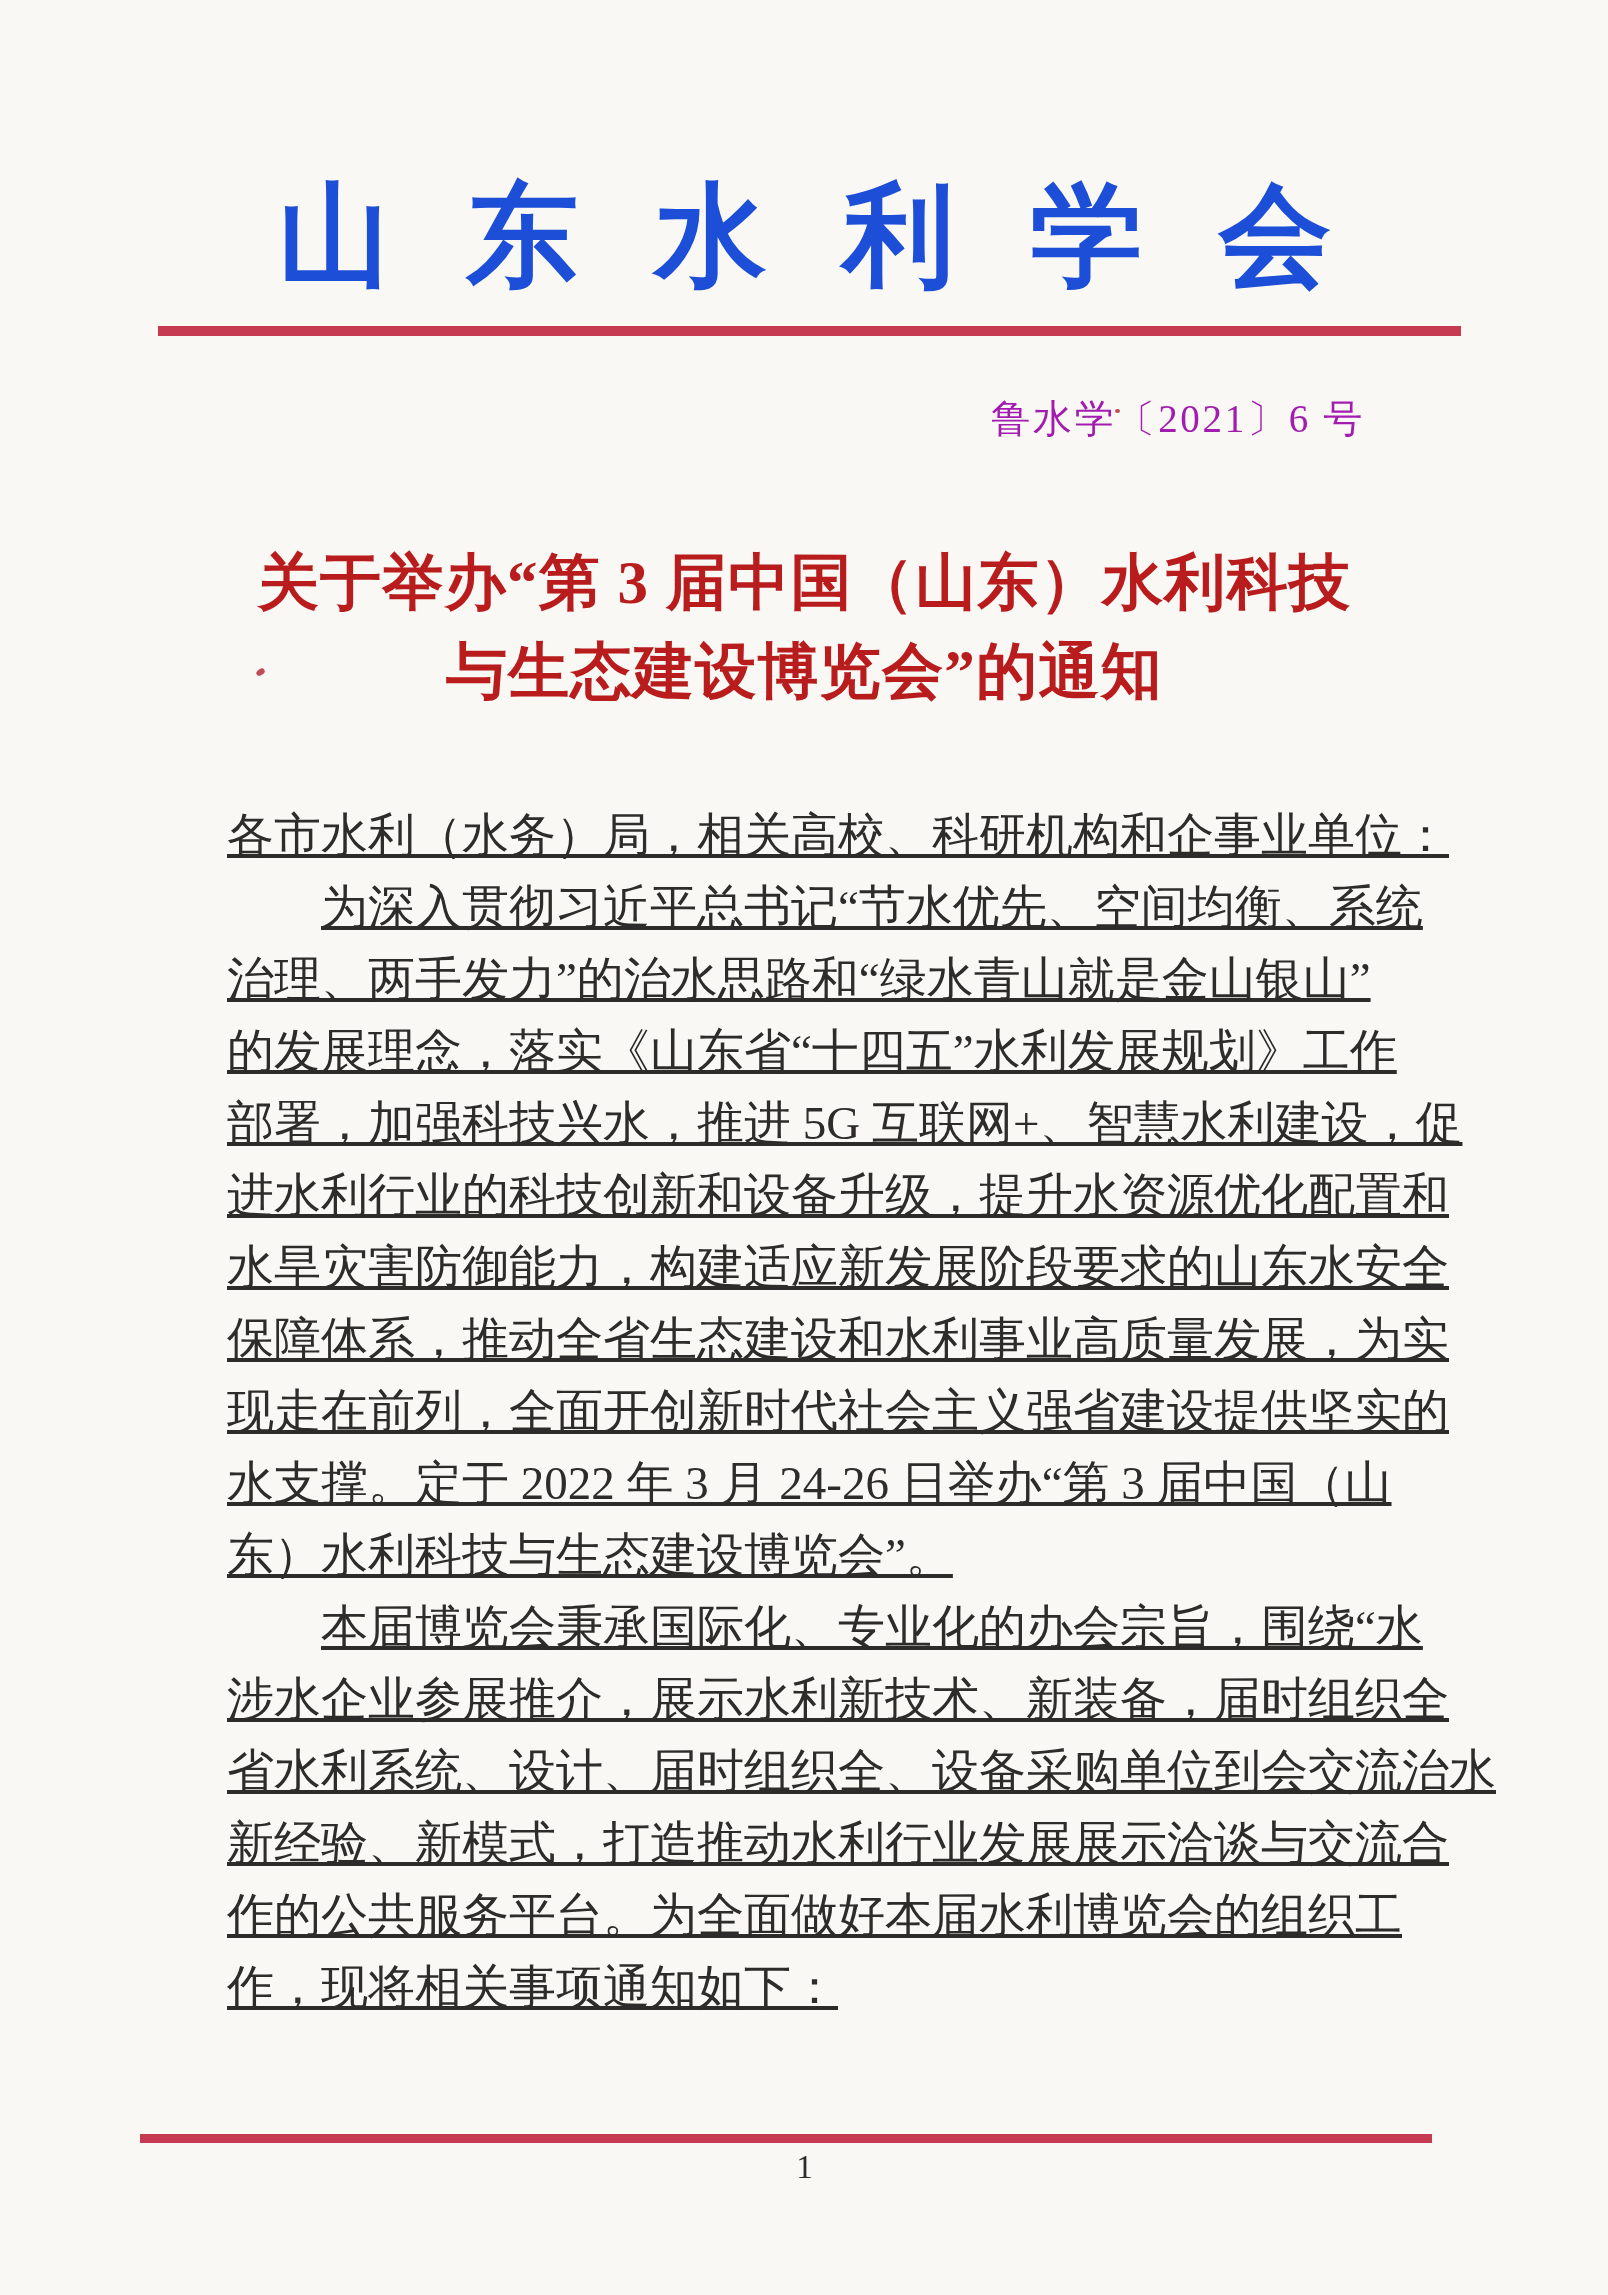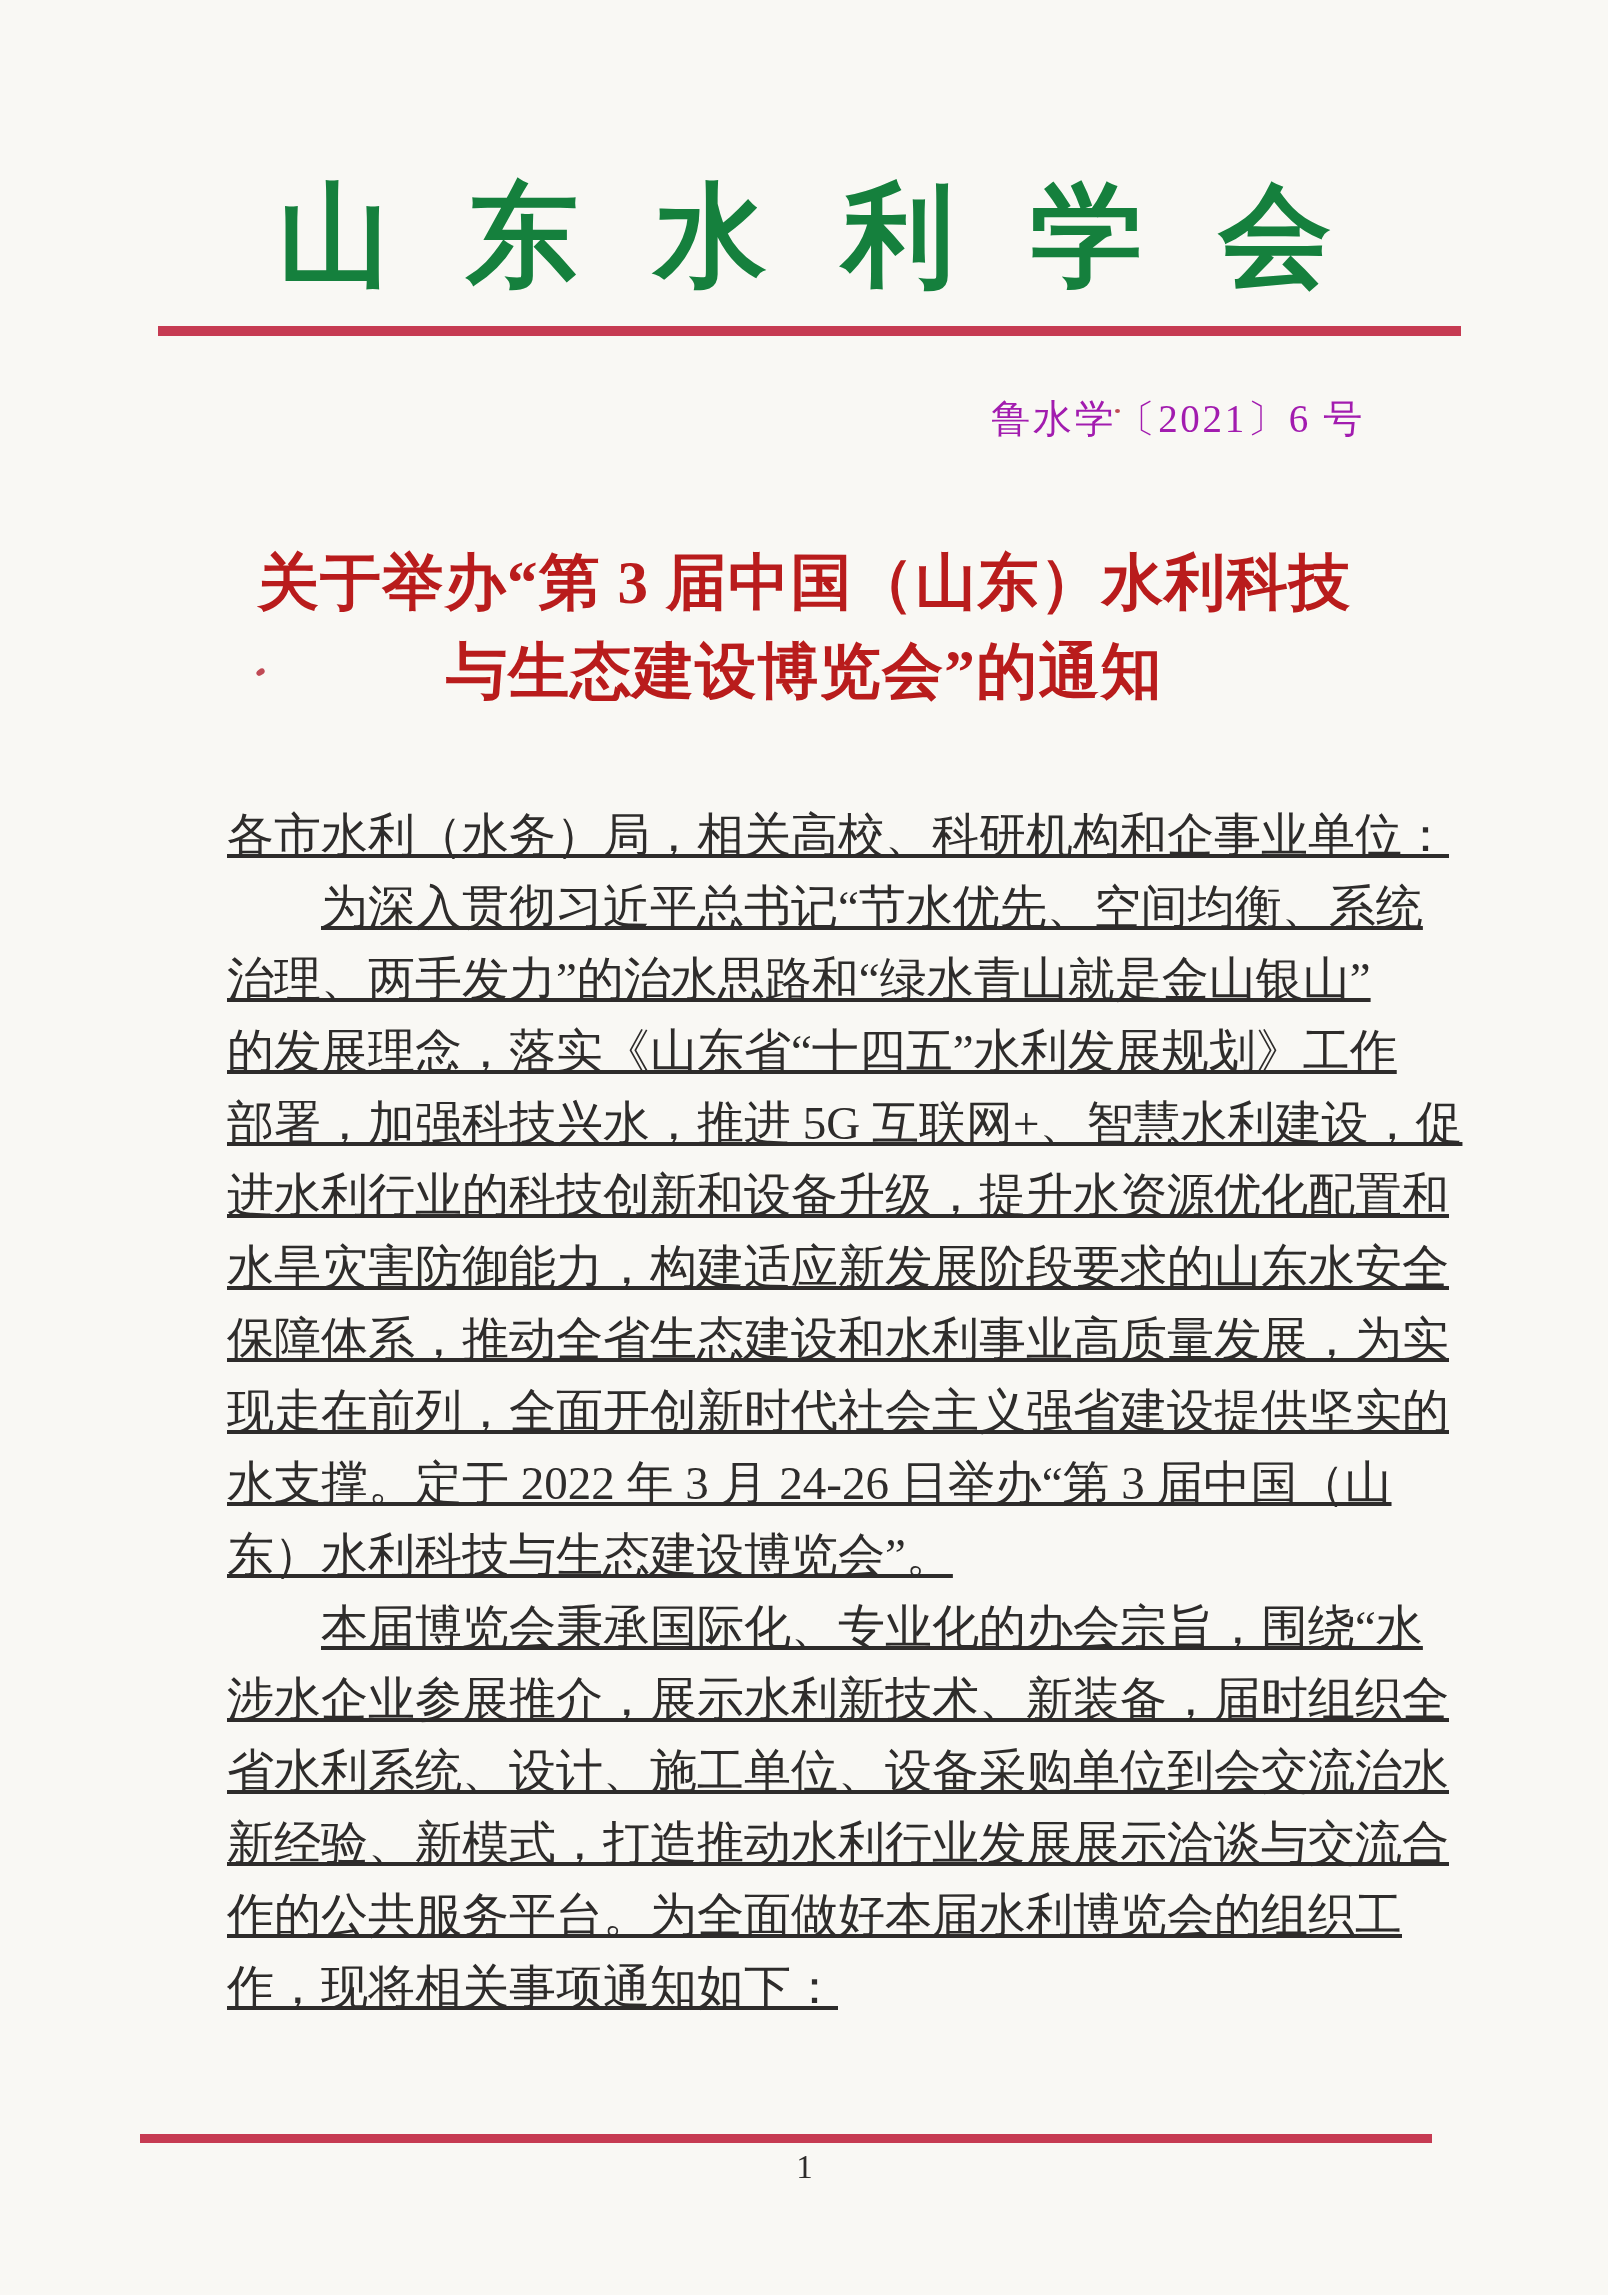--- a/index.html
+++ b/index.html
@@ -9,21 +9,21 @@
     background:#f9f8f4;
     font-family:"Liberation Serif","DejaVu Serif",serif;
     overflow:hidden;
   }
   
   .letterhead{
     position:absolute;top:175px;left:0;right:0;
     text-align:center;
     font-size:112px;line-height:1.1;
     font-weight:700;
-    color:#15803d;
+    color:#1d4ed8;
     letter-spacing:0.68em;
     text-indent:0.68em; 
     white-space:nowrap;
   }
   .letterhead-rule{
     position:absolute;top:326px;left:158px;
     width:1303px;height:10px;
     background:#c63b52;
   }
   
@@ -101,21 +101,21 @@
     <div class="bline">的发展理念，落实《山东省“十四五”水利发展规划》工作</div>
     <div class="bline">部署，加强科技兴水，推进 5G 互联网+、智慧水利建设，促</div>
     <div class="bline">进水利行业的科技创新和设备升级，提升水资源优化配置和</div>
     <div class="bline">水旱灾害防御能力，构建适应新发展阶段要求的山东水安全</div>
     <div class="bline">保障体系，推动全省生态建设和水利事业高质量发展，为实</div>
     <div class="bline">现走在前列，全面开创新时代社会主义强省建设提供坚实的</div>
     <div class="bline">水支撑。定于 2022 年 3 月 24-26 日举办“第 3 届中国（山</div>
     <div class="bline open">东）水利科技与生态建设博览会”。</div>
     <div class="bline indent">本届博览会秉承国际化、专业化的办会宗旨，围绕“水</div>
     <div class="bline">涉水企业参展推介，展示水利新技术、新装备，届时组织全</div>
-    <div class="bline">省水利系统、设计、施工单位、设备采购单位到会交流治水</div>
+    <div class="bline">省水利系统、设计、届时组织全、设备采购单位到会交流治水</div>
     <div class="bline">新经验、新模式，打造推动水利行业发展展示洽谈与交流合</div>
     <div class="bline">作的公共服务平台。为全面做好本届水利博览会的组织工</div>
     <div class="bline open">作，现将相关事项通知如下：</div>
   </div>
 
   <div class="footer-rule"></div>
 
   <div class="page-number">1</div>
 
   <div class="speckle speckle-1"></div>

